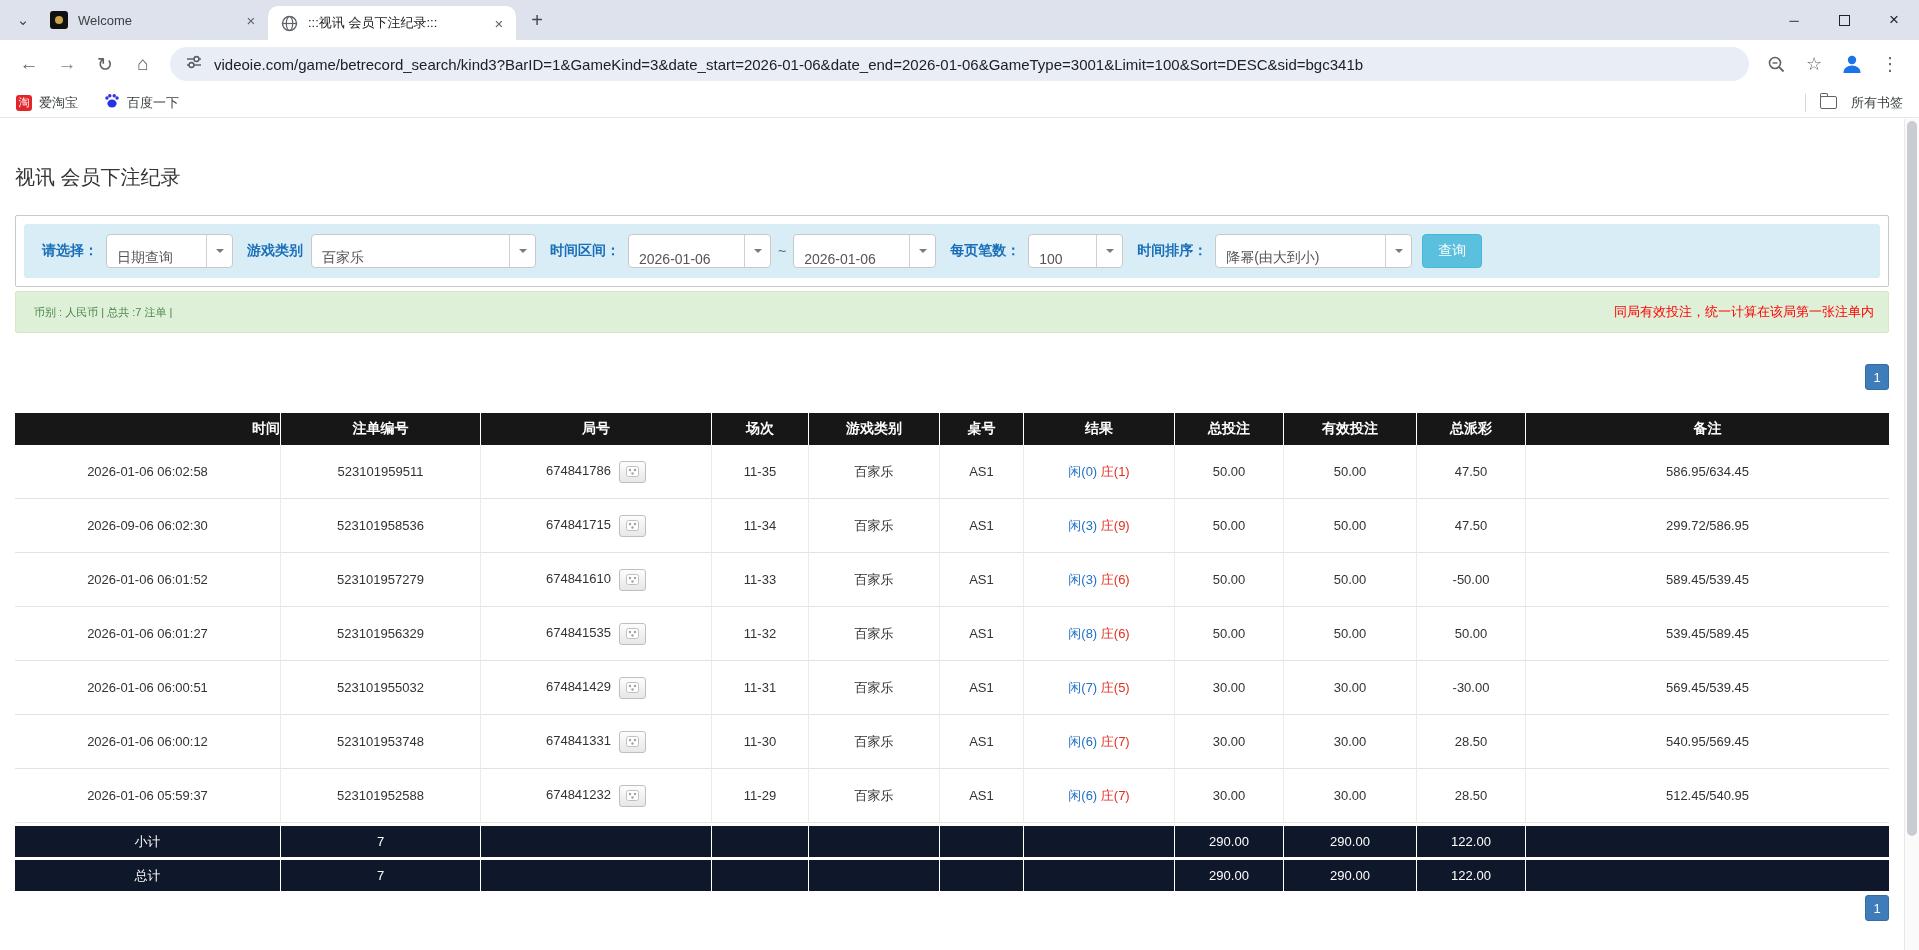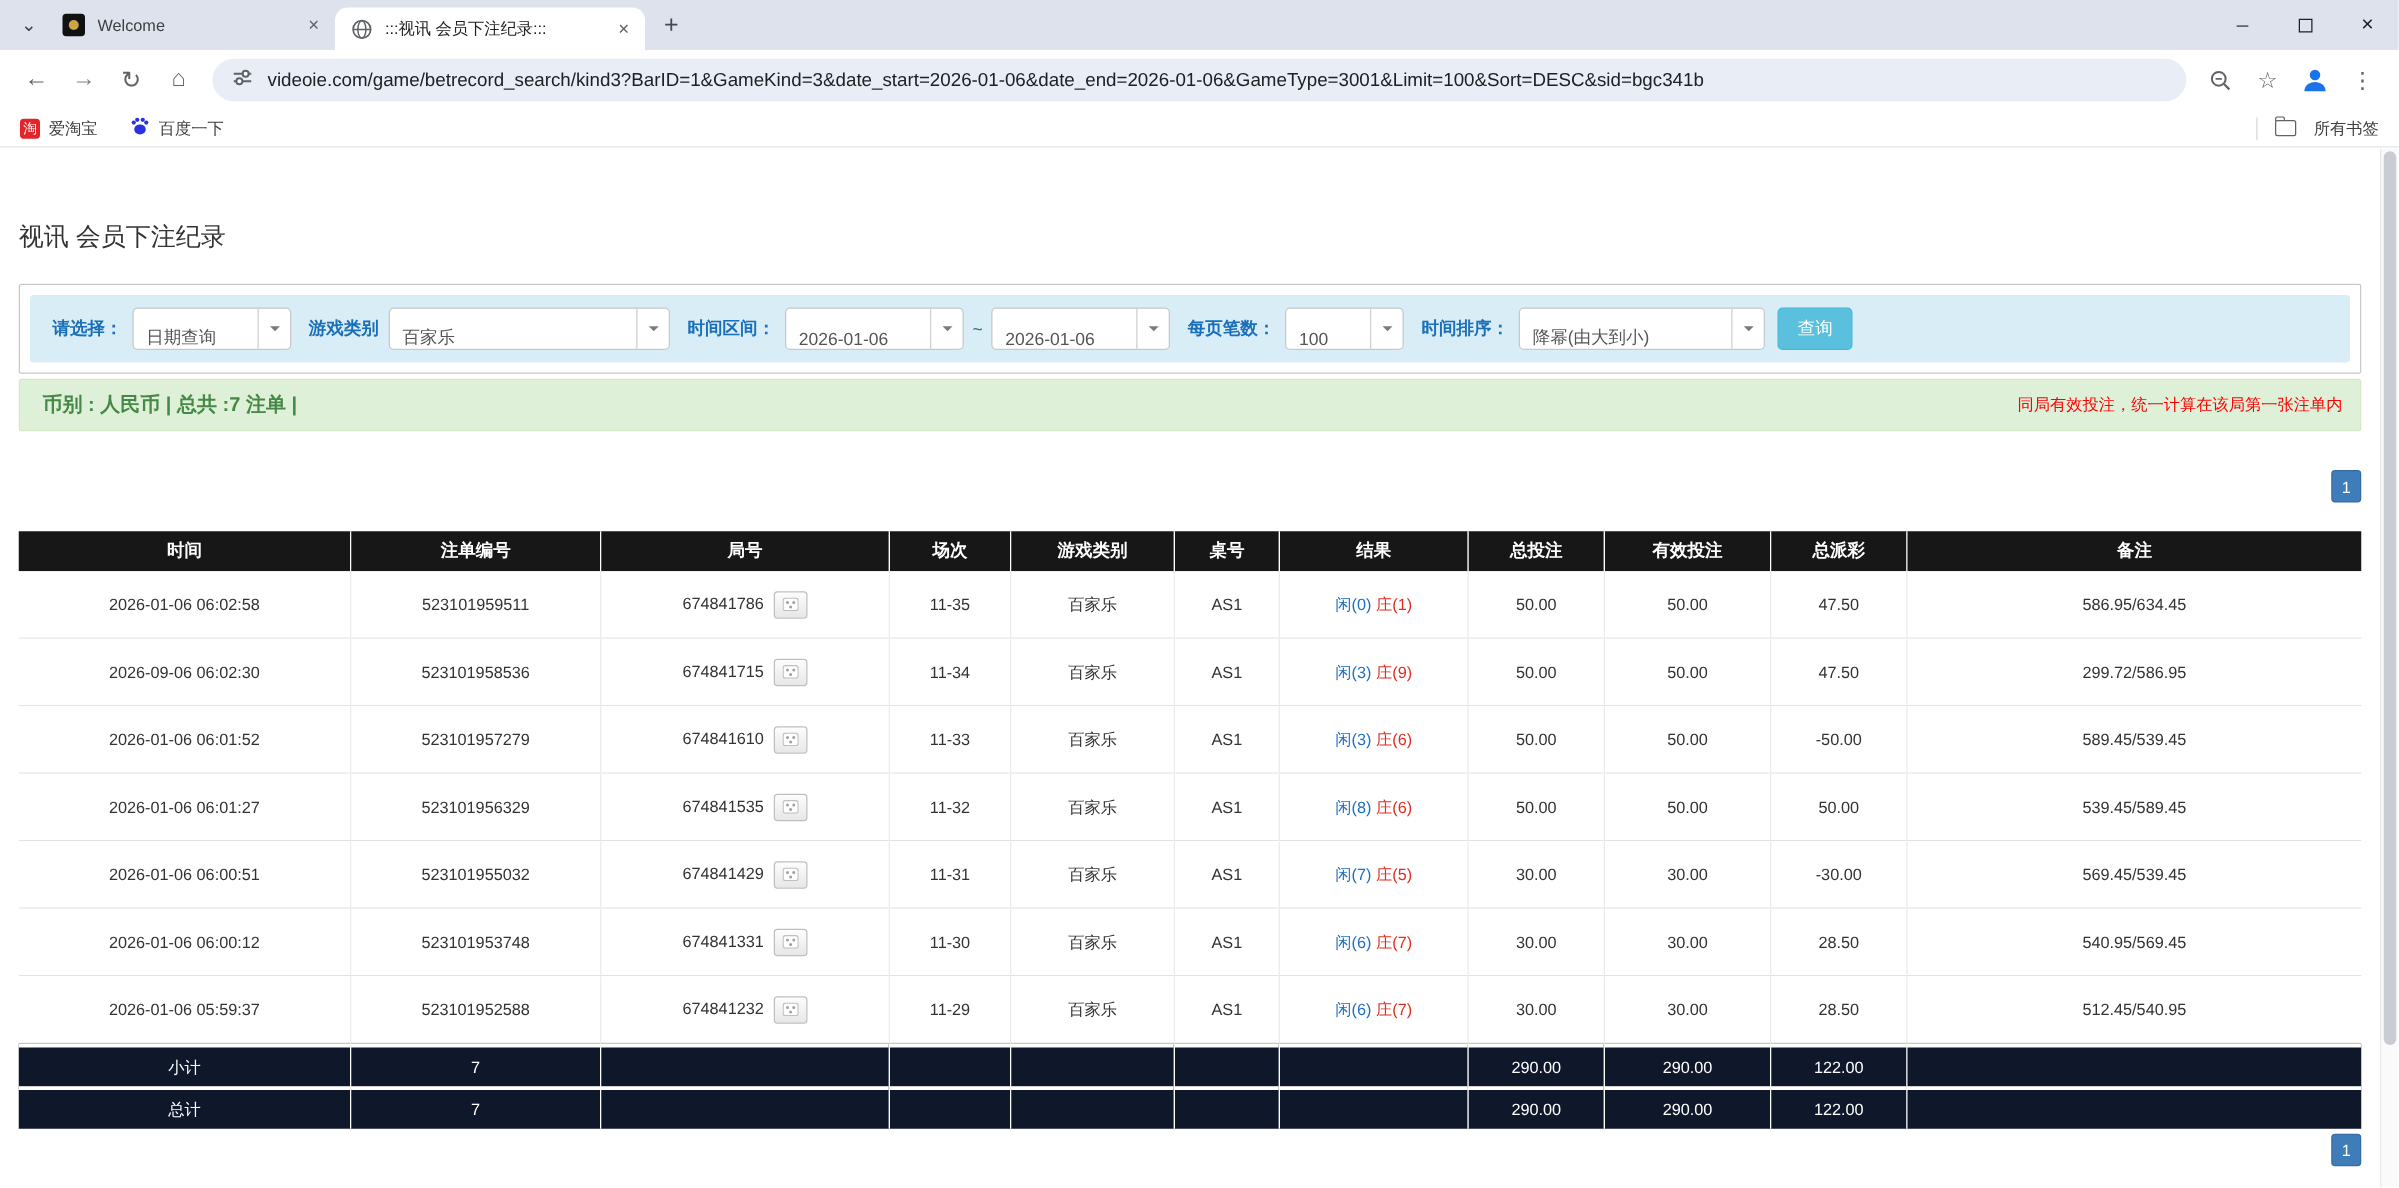--- a/index.html
+++ b/index.html
@@ -37,51 +37,51 @@
   
   .bookmarksbar { position:absolute; top:88px; left:0; right:0; height:30px; background:#fff; border-bottom:1px solid #e3e5e9; display:flex; align-items:center; padding:0 16px; }
   .bm-item { display:flex; align-items:center; gap:7px; margin-right:26px; font-size:13px; color:#3c4043; }
   .tb-icon { width:16px; height:16px; background:#e3242b; border-radius:3px; color:#fff; font-size:11px; display:flex; align-items:center; justify-content:center; }
   .bm-spacer { flex:1; }
   .bm-divider { width:1px; height:18px; background:#d5d7db; margin-right:14px; }
   .folder-icon { width:17px; height:13px; border:1.5px solid #5f6368; border-radius:2px; position:relative; margin-right:7px; }
   .folder-icon::before { content:""; position:absolute; top:-4px; left:-1px; width:6px; height:3px; border:1.5px solid #5f6368; border-bottom:none; border-radius:2px 2px 0 0; }
 
   
-  .viewport { position:absolute; top:119px; left:0; width:1904px; bottom:0; background:#fff; padding:12px 15px; overflow:hidden; }
+  .viewport { position:absolute; top:119px; left:0; width:1904px; bottom:0; background:#fff; padding:0 15px; overflow:hidden; }
   .scrollbar { position:absolute; top:119px; right:0; width:15px; bottom:0; background:#fafafa; border-left:1px solid #e8e8e8; }
   .scroll-thumb { position:absolute; top:2px; left:2px; width:10px; height:715px; background:#c9ccd2; border-radius:5px; }
 
   .page-title { margin-top:45px; font-size:20px; font-weight:400; color:#333; }
 
   .filter-panel { margin-top:24px; border:1px solid #c9c9c9; background:#fff; padding:8px; border-radius:2px; }
   .filter-bar { background:#d9edf7; border-radius:3px; height:54px; display:flex; align-items:center; padding-left:18px; }
   .flabel { color:#1a6fb8; font-weight:bold; font-size:14px; white-space:nowrap; margin:0 8px 0 14px; }
   .flabel.first { margin-left:0; }
   .fselect { background:#fff; border:1px solid #c8c8c8; border-radius:4px; height:34px; display:flex; align-items:flex-end; font-size:14px; color:#555; flex:none; }
   .fselect .val { flex:1; padding-left:10px; white-space:nowrap; overflow:hidden; }
   .arrow-zone { width:26px; align-self:stretch; border-left:1px solid #d0d0d0; display:flex; align-items:center; justify-content:center; flex:none; }
   .caret { width:0; height:0; border:4px solid transparent; border-top-color:#7a7a7a; margin-top:4px; }
   .w1{width:127px;} .w2{width:225px;} .w3{width:143px;} .w4{width:143px;} .w5{width:95px;} .w6{width:197px;}
   .tilde { color:#31708f; font-size:14px; margin:0 7px; }
   .search-btn { margin-left:10px; background:#5bc0de; color:#fff; border:1px solid #46b8da; border-radius:4px; font-size:14px; height:34px; padding:0 15px; cursor:pointer; font-family:inherit; }
 
   .summary-bar { margin-top:4px; background:#dff0d8; border:1px solid #d6e9c6; border-radius:2px; height:42px; display:flex; align-items:center; justify-content:space-between; padding:0 14px 0 18px; }
-  .summary-left { color:#468847; font-size:16px;font-weight:bold; }
+  .summary-left { color:#468847; font-size:11px; }
   .summary-right { color:#f00; font-size:13px; }
 
   .pager { display:flex; justify-content:flex-end; }
   .pager.top { margin-top:31px; }
   .pager.bottom { margin-top:4px; }
   .page-btn { min-width:24px; height:26px; background:#3e7cba; border:1px solid #366ca3; border-radius:3px; color:#fff; font-size:13px; display:flex; align-items:center; justify-content:center; cursor:pointer; }
 
   
   table.bets { margin-top:23px; width:1874px; border-collapse:separate; border-spacing:0; table-layout:fixed; }
   table.bets th { background:#171717; color:#fff; font-size:14px; font-weight:bold; height:32px; text-align:center; border-left:1px solid #fff; }
-  table.bets th:first-child { border-left:none; }
+  table.bets th:first-child { border-left:none;text-align:right; }
   table.bets tbody td { height:54px; background:#fff; border-bottom:1px solid #e3e3e3; border-left:1px solid #ebebeb; font-size:13px; color:#333; text-align:center; vertical-align:middle; }
   table.bets tbody td:first-child { border-left:none; }
   .res-p { color:#1f6fc4; }
   .res-b { color:#e02f21; }
   td.bet-link { color:#2286d3; cursor:pointer; }
   td.neg { color:#e12b2b; }
   .round-btn { display:inline-flex; align-items:center; justify-content:center; width:27px; height:22px; margin-left:8px; border:1px solid #bfbfbf; border-radius:3px; background:linear-gradient(#fdfdfd,#e7e7e7); vertical-align:middle; cursor:pointer; }
   table.bets tfoot td { height:34px; background:#0f172a; color:#fff; font-size:13px; text-align:center; vertical-align:middle; border-top:3px solid #fff; border-left:1px solid #fff; }
   table.bets tfoot td:first-child { border-left:none; }
 </style>

